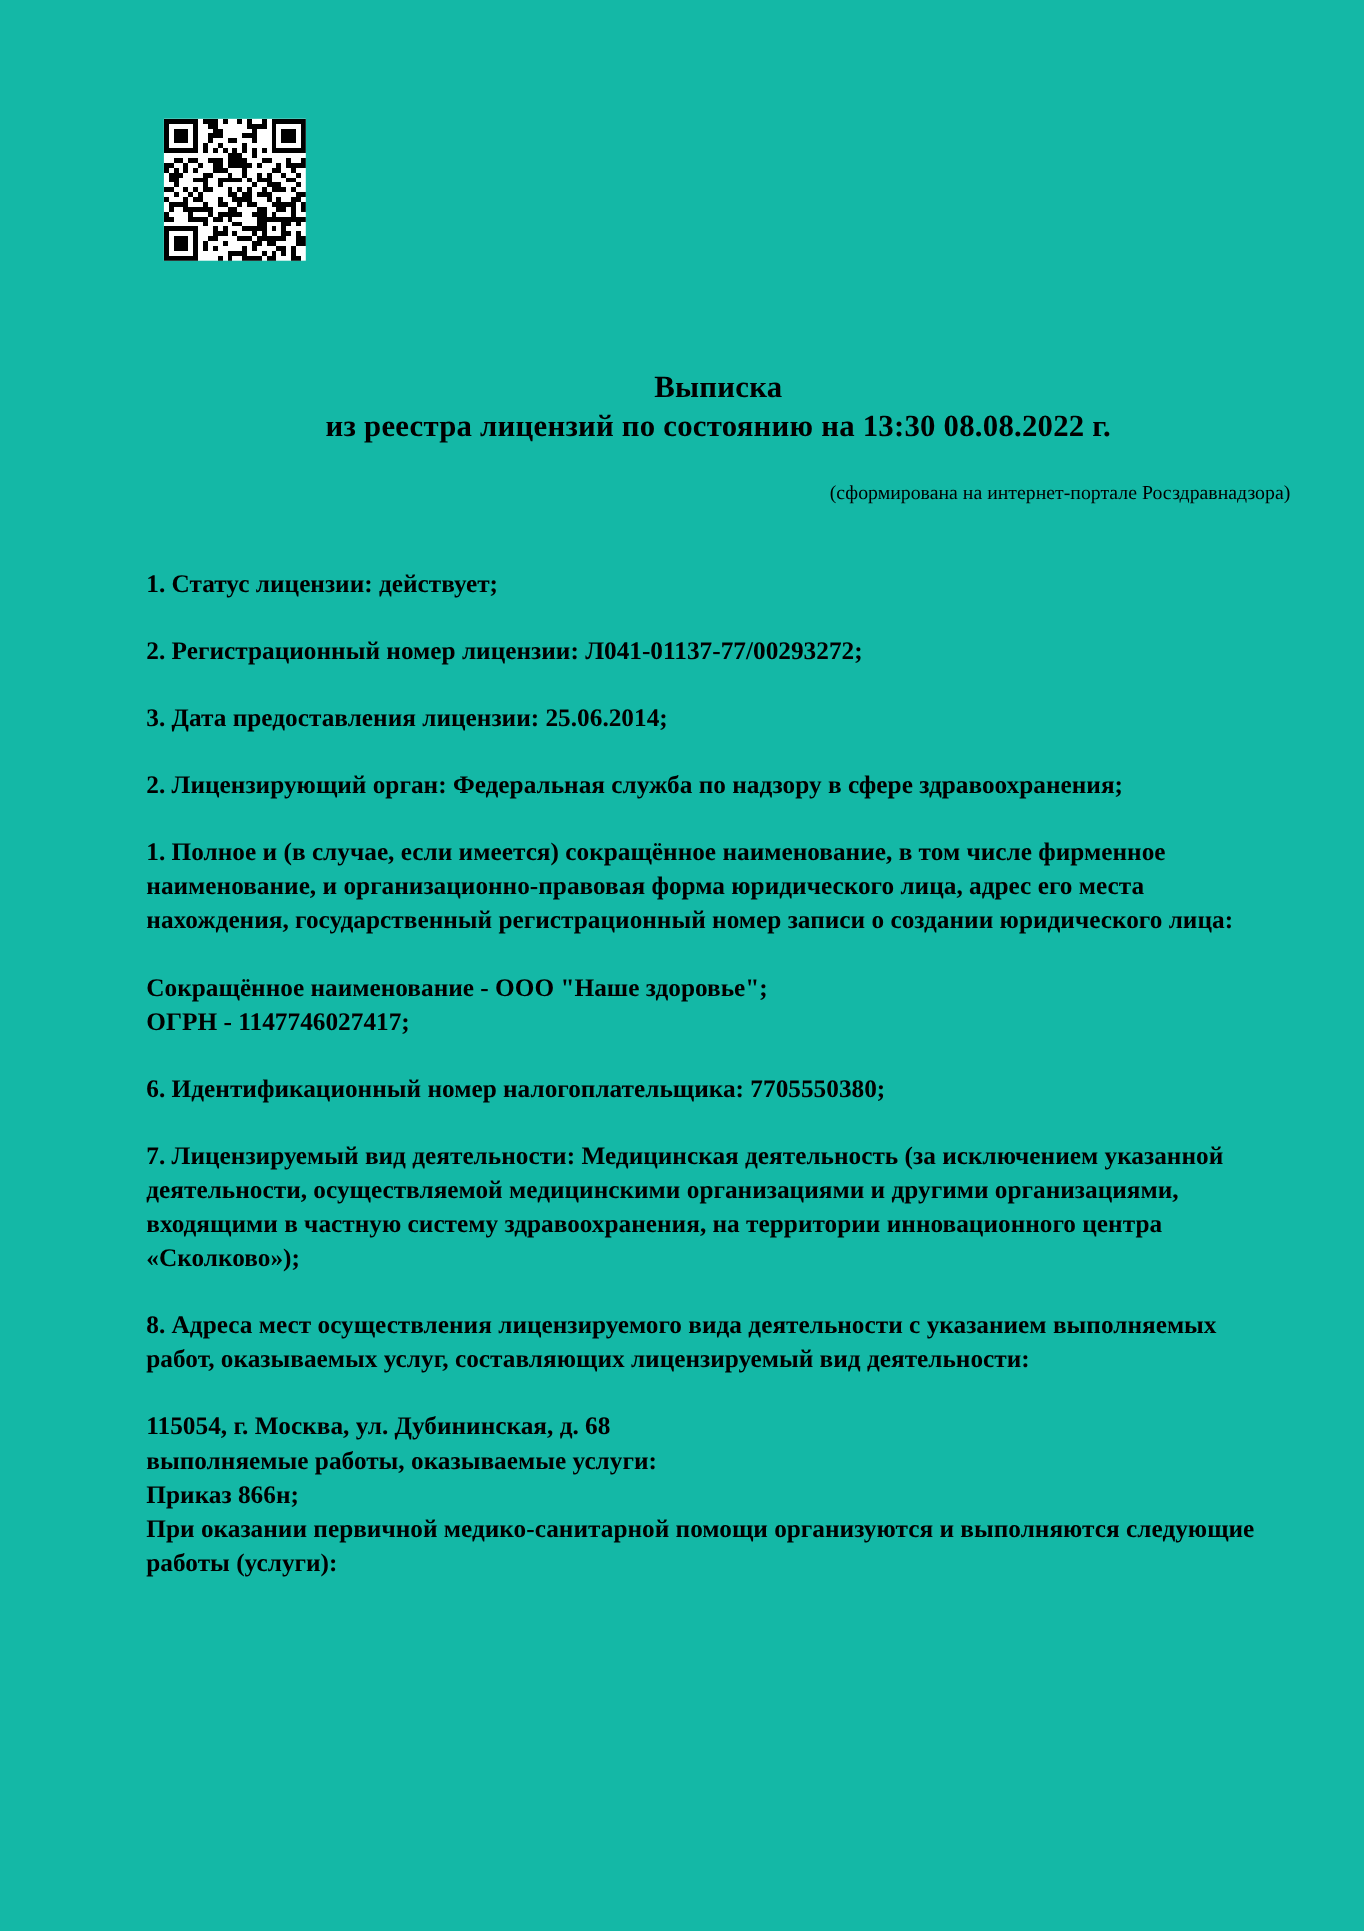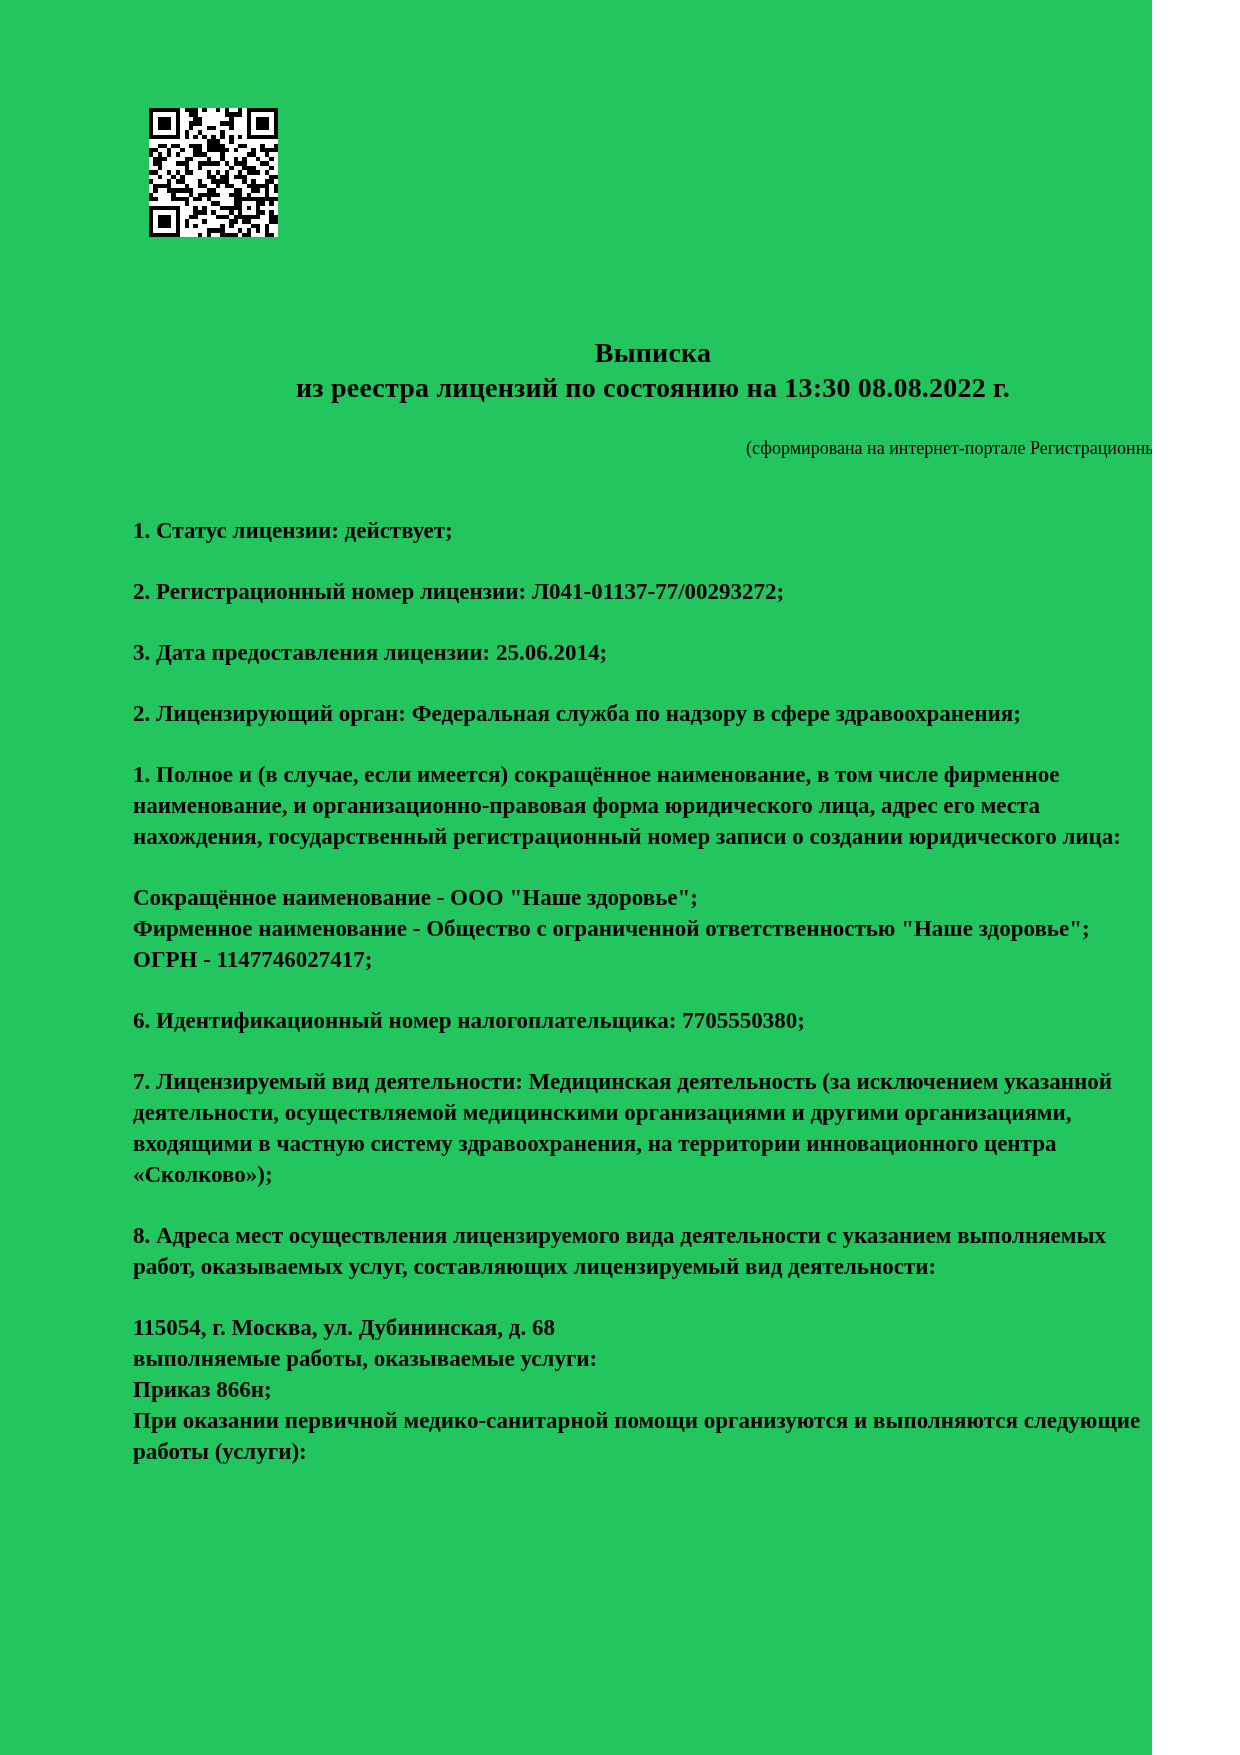--- a/index.html
+++ b/index.html
@@ -6,23 +6,23 @@
   * { margin: 0; padding: 0; box-sizing: border-box; }
   html, body { background: #ffffff; }
   body {
     width: 1240px;
     height: 1755px;
     font-family: "Liberation Serif", "DejaVu Serif", serif;
     color: #000000;
   }
   .page {
     position: relative;
-    width: 1152px;
+    width: 1240px;
     height: 1755px;
-    background: #22c55e;
+    background: #14b8a6;
     overflow: hidden;
   }
   .qr {
     position: absolute;
     left: 149px;
     top: 108px;
     width: 129px;
     height: 129px;
     background: #ffffff;
   }
@@ -454,32 +454,31 @@
       <rect x="27" y="28" width="1" height="1" fill="#000"></rect>
     </svg>
 
   <div class="content">
 
     <div class="title">
       <div>Выписка</div>
       <div>из реестра лицензий по состоянию на 13:30 08.08.2022 г.</div>
     </div>
 
-    <div class="subtitle">(сформирована на интернет-портале Регистрационный)</div>
+    <div class="subtitle">(сформирована на интернет-портале Росздравнадзора)</div>
 
     <div class="body">
       <p>1. Статус лицензии: действует;</p>
       <p>2. Регистрационный номер лицензии: Л041-01137-77/00293272;</p>
       <p>3. Дата предоставления лицензии: 25.06.2014;</p>
       <p>2. Лицензирующий орган: Федеральная служба по надзору в сфере здравоохранения;</p>
       <p>1. Полное и (в случае, если имеется) сокращённое наименование, в том числе фирменное наименование, и организационно-правовая форма юридического лица, адрес его места нахождения, государственный регистрационный номер записи о создании юридического лица:</p>
 
       <p>
         <span class="line">Сокращённое наименование - ООО "Наше здоровье";</span>
-        <span class="line">Фирменное наименование - Общество с ограниченной ответственностью "Наше здоровье";</span>
         <span class="line">ОГРН - 1147746027417;</span>
       </p>
 
       <p>6. Идентификационный номер налогоплательщика: 7705550380;</p>
       <p>7. Лицензируемый вид деятельности: Медицинская деятельность (за исключением указанной деятельности, осуществляемой медицинскими организациями и другими организациями, входящими в частную систему здравоохранения, на территории инновационного центра «Сколково»);</p>
       <p>8. Адреса мест осуществления лицензируемого вида деятельности с указанием выполняемых работ, оказываемых услуг, составляющих лицензируемый вид деятельности:</p>
 
       <p>
         <span class="line">115054, г. Москва, ул. Дубининская, д. 68</span>
         <span class="line">выполняемые работы, оказываемые услуги:</span>

